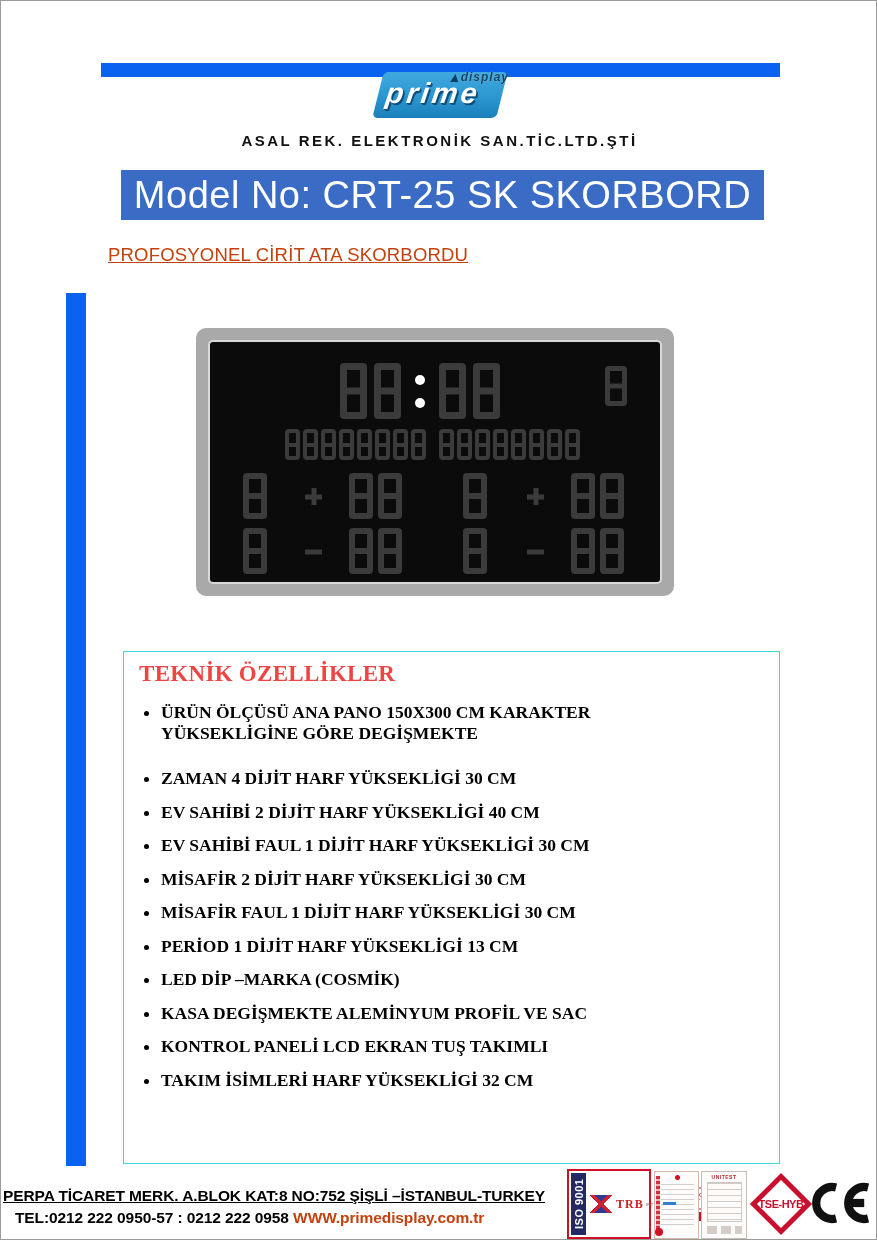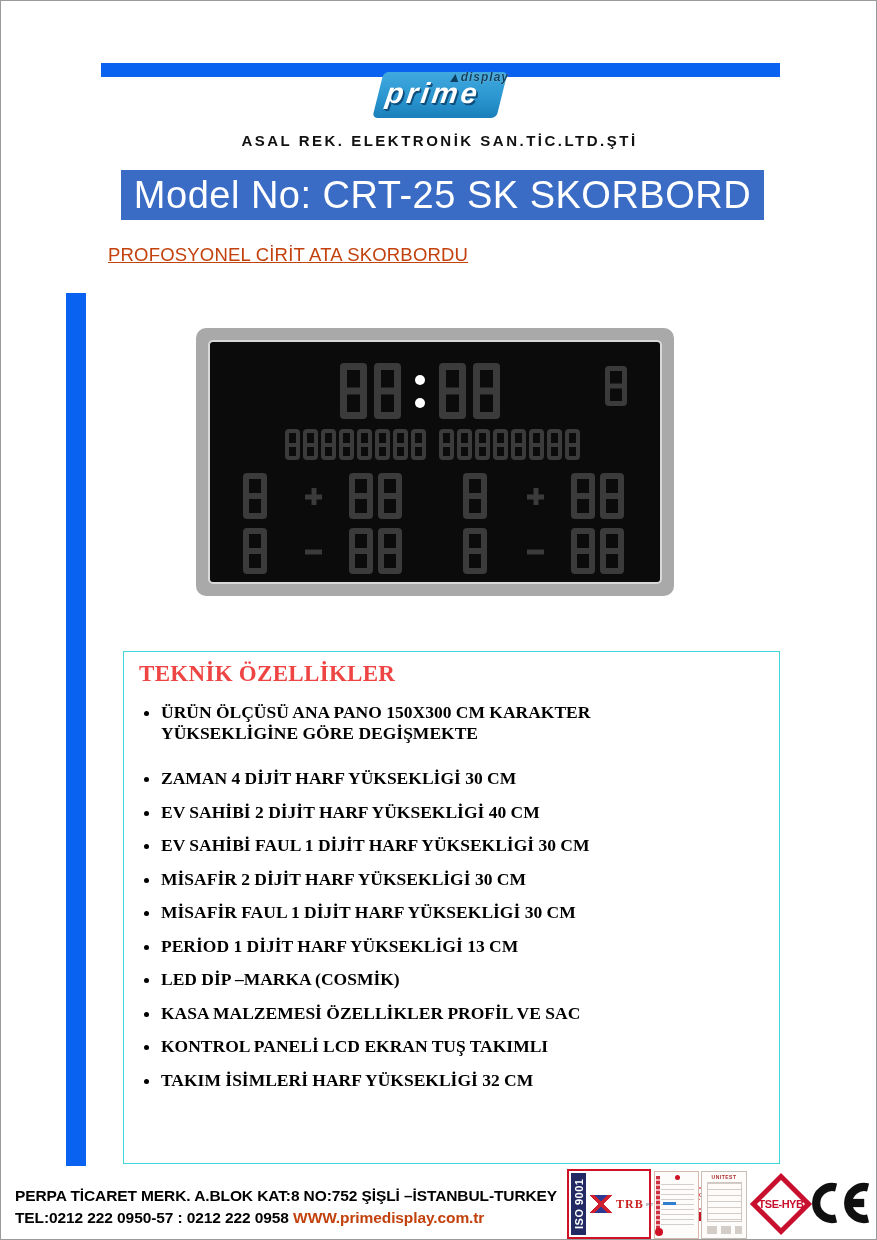--- a/index.html
+++ b/index.html
@@ -44,21 +44,21 @@
   .sgn .v{position:absolute;top:0;bottom:0;left:50%;width:5px;transform:translateX(-50%);background:#3b3b3b;}
 
   
   .specs{position:absolute;left:122px;top:650px;width:657px;height:513px;border:1px solid #3fd6db;box-sizing:border-box;background:#fff;}
   .specs-title{margin:9px 0 0 15px;font:700 23px "Liberation Serif",serif;color:#ef4444;letter-spacing:.3px;}
   .specs ul{margin:15px 0 0 0;padding-left:37px;}
   .specs li{max-width:548px;font:700 17.5px "Liberation Serif",serif;color:#000;line-height:21px;margin-bottom:12.5px;}
   .specs li:first-child{margin-bottom:24px;}
 
   
-  .addr-line1{position:absolute;left:14px;top:1186px;font:700 15.5px "Liberation Sans",sans-serif;color:#000;letter-spacing:-.1px;}
+  .addr-line1{position:absolute;left:2px;top:1186px;font:700 15.5px "Liberation Sans",sans-serif;color:#000;letter-spacing:-.1px;text-decoration:underline;}
   .addr-line2{position:absolute;left:14px;top:1208px;font:700 15.5px "Liberation Sans",sans-serif;color:#000;letter-spacing:-.1px;}
   .website{color:#c2410c;text-decoration:none;}
 
   
   .iso-badge{position:absolute;left:566px;top:1168px;width:84px;height:70px;border:2px solid #cf1126;background:#fff;box-sizing:border-box;display:flex;padding:2px;gap:2px;}
   .iso-strip{width:15px;background:#232a63;color:#fff;writing-mode:vertical-rl;transform:rotate(180deg);display:flex;align-items:center;justify-content:center;font:700 11px "Liberation Sans",sans-serif;letter-spacing:.5px;}
   .iso-mid{flex:1;display:flex;flex-direction:row;align-items:center;justify-content:center;gap:2px;}
   .trb-flag{width:26px;height:18px;background:
      linear-gradient(45deg,transparent 44%,#cf2030 44% 56%,transparent 56%),
      linear-gradient(-45deg,transparent 44%,#cf2030 44% 56%,transparent 56%),
@@ -198,21 +198,21 @@
     <div class="specs-title">TEKNİK ÖZELLİKLER</div>
     <ul>
       <li>ÜRÜN ÖLÇÜSÜ ANA PANO 150X300 CM KARAKTER YÜKSEKLİGİNE GÖRE DEGİŞMEKTE</li>
       <li>ZAMAN 4 DİJİT HARF YÜKSEKLİGİ 30 CM</li>
       <li>EV SAHİBİ 2 DİJİT  HARF YÜKSEKLİGİ 40 CM</li>
       <li>EV SAHİBİ  FAUL 1 DİJİT  HARF YÜKSEKLİGİ 30 CM</li>
       <li>MİSAFİR  2 DİJİT  HARF YÜKSEKLİGİ 30 CM</li>
       <li>MİSAFİR  FAUL 1 DİJİT  HARF YÜKSEKLİGİ 30 CM</li>
       <li>PERİOD 1 DİJİT HARF YÜKSEKLİGİ 13 CM</li>
       <li>LED DİP –MARKA (COSMİK)</li>
-      <li>KASA MALZEMESİ ÖZELLİKLER PROFİL VE SAC</li>
+      <li>KASA DEGİŞMEKTE ALEMİNYUM PROFİL VE SAC</li>
       <li>KONTROL PANELİ LCD EKRAN TUŞ TAKIMLI</li>
       <li>TAKIM İSİMLERİ HARF YÜKSEKLİGİ 32 CM</li>
     </ul>
   </div>
 
   <div class="addr-line1">PERPA TİCARET MERK. A.BLOK KAT:8 NO:752 ŞİŞLİ –İSTANBUL-TURKEY</div>
   <div class="addr-line2">
     <span>TEL:0212 222 0950-57 : 0212 222 0958</span>
     <a href="#" class="website">WWW.primedisplay.com.tr</a>
   </div>

